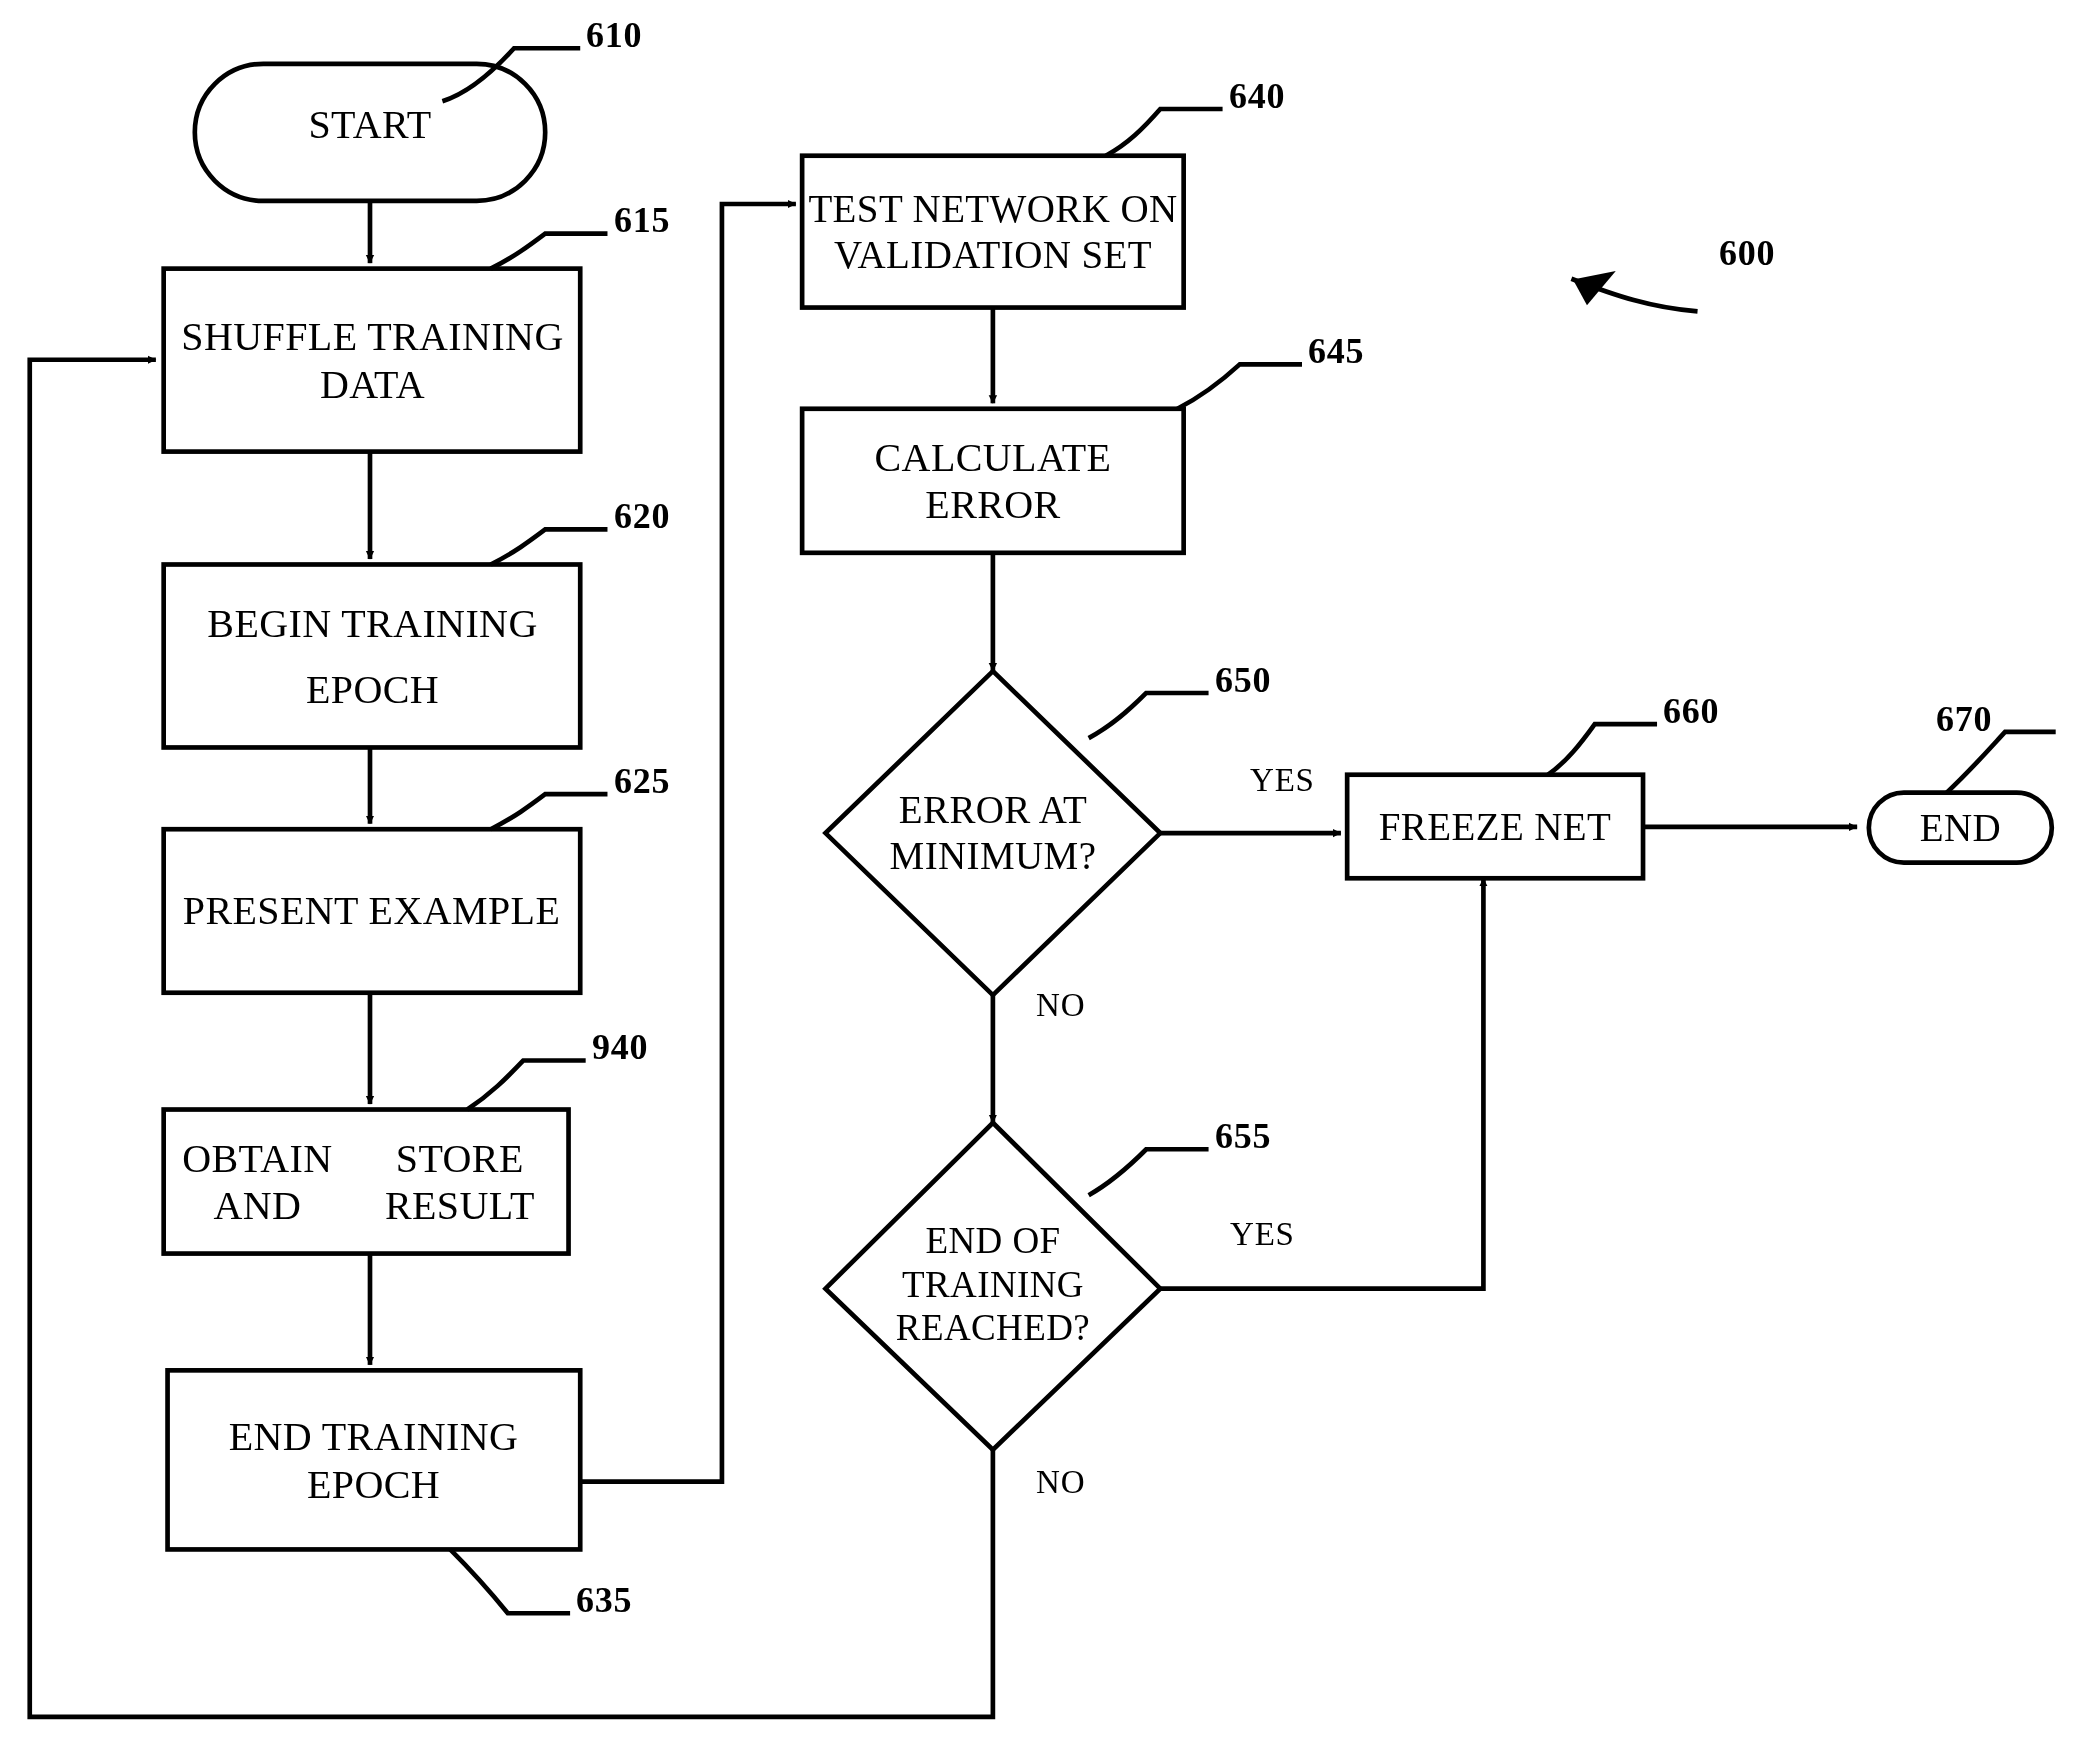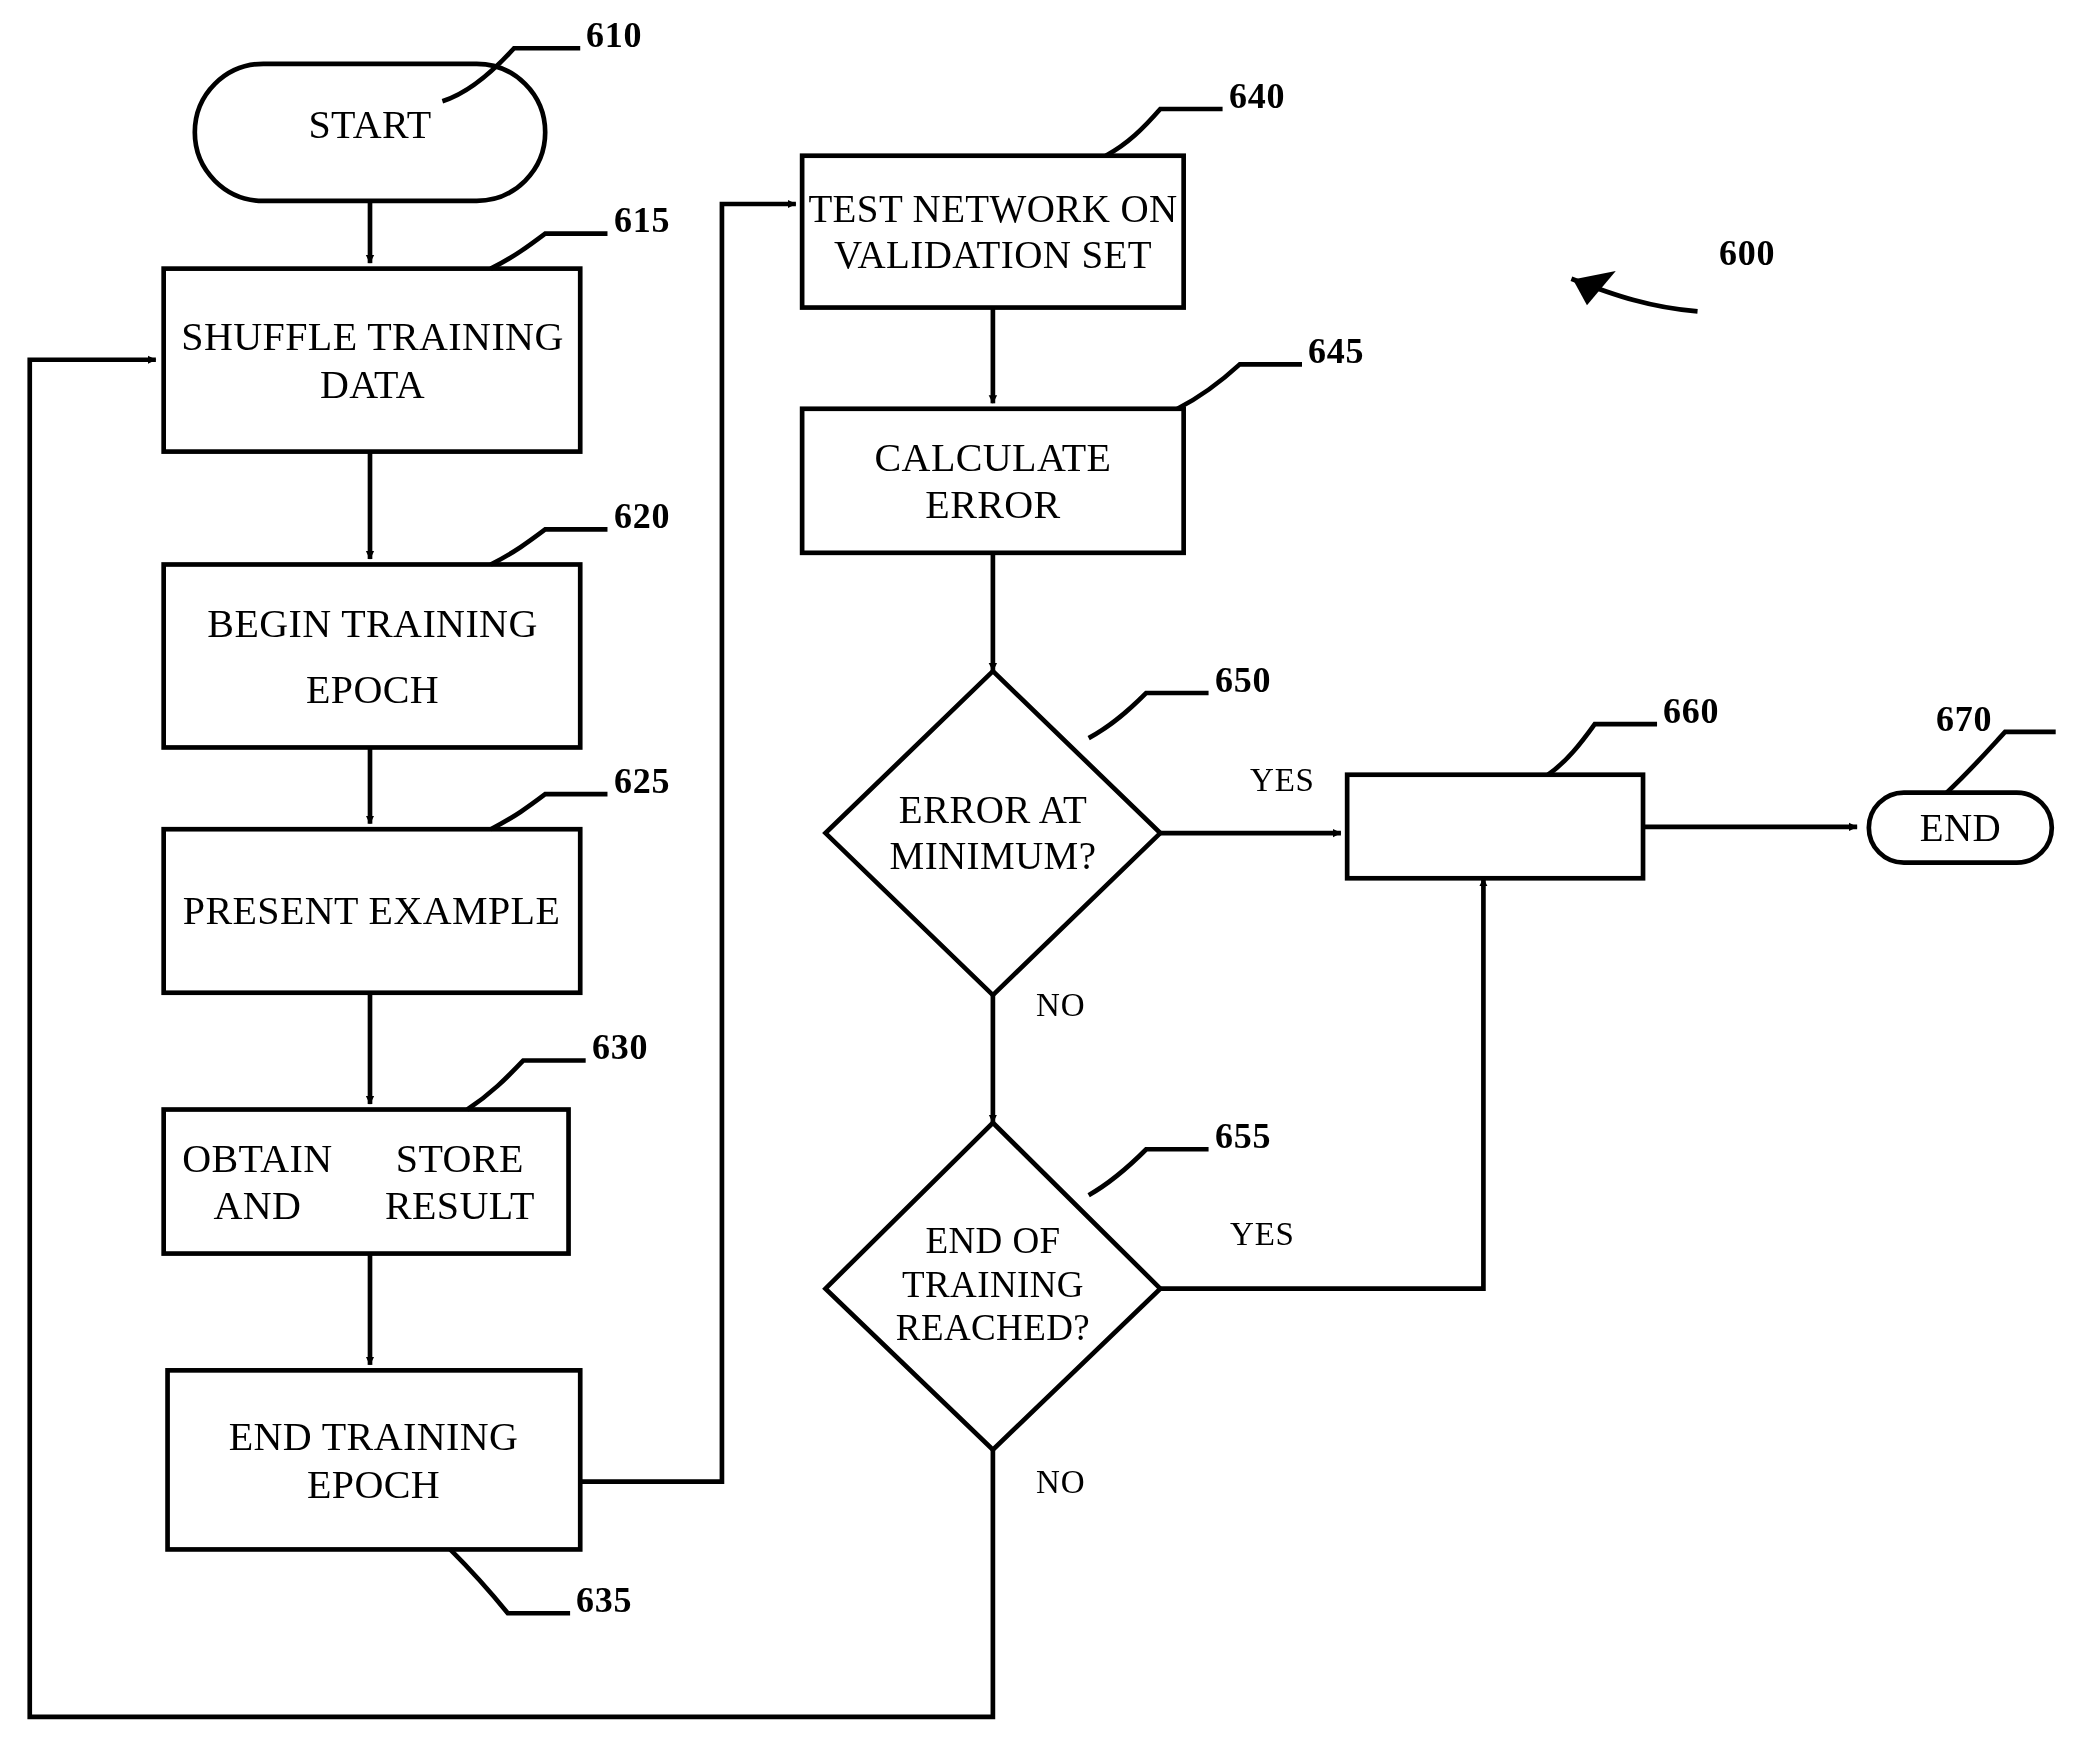--- a/index.html
+++ b/index.html
@@ -137,40 +137,43 @@
     <span>ERROR AT</span>
     <span>MINIMUM?</span>
   </div>
 
   <div class="node-text" style="left:841px;top:1191px;width:304px;height:195px;font-size:37px;flex-direction:column;justify-content:flex-start;margin-top:28px;">
     <span>END OF</span>
     <span>TRAINING</span>
     <span>REACHED?</span>
   </div>
 
+  <div class="node-text" style="left:1347px;top:775px;width:296px;height:104px;font-size:39px;">
+    <span>FREEZE NET</span>
+  </div>
 
   <div class="node-text" style="left:1869px;top:793px;width:183px;height:70px;font-size:39px;">
     <span>END</span>
   </div>
 
   <div class="edge-label" style="left:1250px;top:762px;"><span>YES</span></div>
   <div class="edge-label" style="left:1036px;top:987px;"><span>NO</span></div>
   <div class="edge-label" style="left:1230px;top:1216px;"><span>YES</span></div>
   <div class="edge-label" style="left:1036px;top:1464px;"><span>NO</span></div>
 
   <div class="ref" style="left:586px;top:14px;">
     <span>610</span></div>
   <div class="ref" style="left:614px;top:199px;">
     <span>615</span></div>
   <div class="ref" style="left:614px;top:495px;">
     <span>620</span></div>
   <div class="ref" style="left:614px;top:760px;">
     <span>625</span></div>
   <div class="ref" style="left:592px;top:1026px;">
-    <span>630</span></div>
+    <span>940</span></div>
   <div class="ref" style="left:576px;top:1579px;">
     <span>635</span></div>
   <div class="ref" style="left:1229px;top:75px;">
     <span>640</span></div>
   <div class="ref" style="left:1308px;top:330px;">
     <span>645</span></div>
   <div class="ref" style="left:1215px;top:659px;">
     <span>650</span></div>
   <div class="ref" style="left:1215px;top:1115px;">
     <span>655</span></div>

